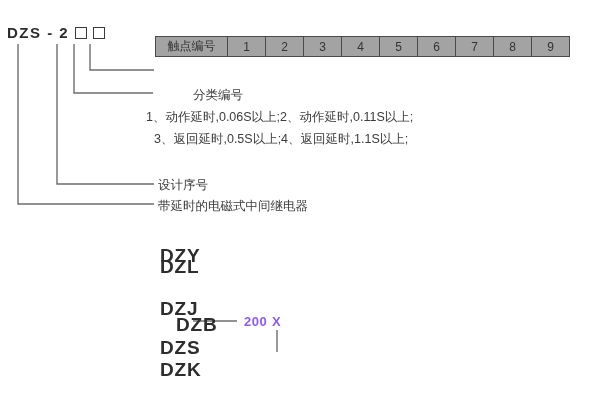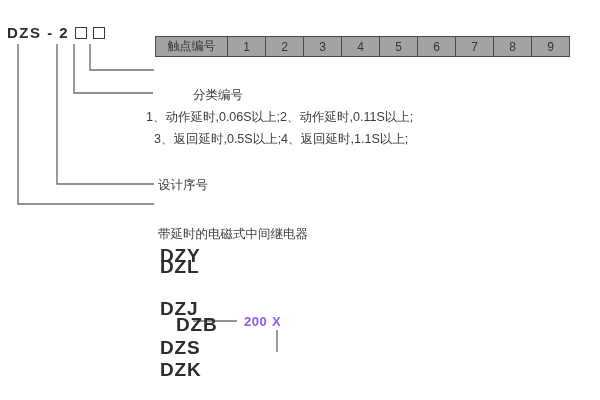--- a/index.html
+++ b/index.html
@@ -72,21 +72,21 @@
     </tr>
   </tbody>
     </table>
 
   <div class="abs cn" style="left:158px; top:87px;margin-left:35px;">分类编号</div>
 
   <div class="abs note" style="left:146px; top:109px;">1、动作延时,0.06S以上;2、动作延时,0.11S以上;</div>
   <div class="abs note" style="left:154px; top:131px;">3、返回延时,0.5S以上;4、返回延时,1.1S以上;</div>
 
   <div class="abs cn" style="left:158px; top:177px;">设计序号</div>
-  <div class="abs cn" style="left:158px; top:198px;margin-top:28px;">带延时的电磁式中间继电器</div>
+  <div class="abs cn" style="left:158px; top:198px;">带延时的电磁式中间继电器</div>
 
   <div class="abs model-item" style="left:160px; top:245px;">DZY</div>
   <div class="abs model-item" style="left:160px; top:256px;">DZL</div>
   <div class="abs model-item" style="left:160px; top:298px;">DZJ</div>
   <div class="abs model-item" style="left:176px; top:314px;">DZB</div>
   <div class="abs model-item" style="left:160px; top:337px;">DZS</div>
   <div class="abs model-item" style="left:160px; top:359px;">DZK</div>
 
   <div class="abs suffix" style="left:244px; top:314px;">200</div>
   <div class="abs suffix" style="left:272px; top:314px;">X</div>

